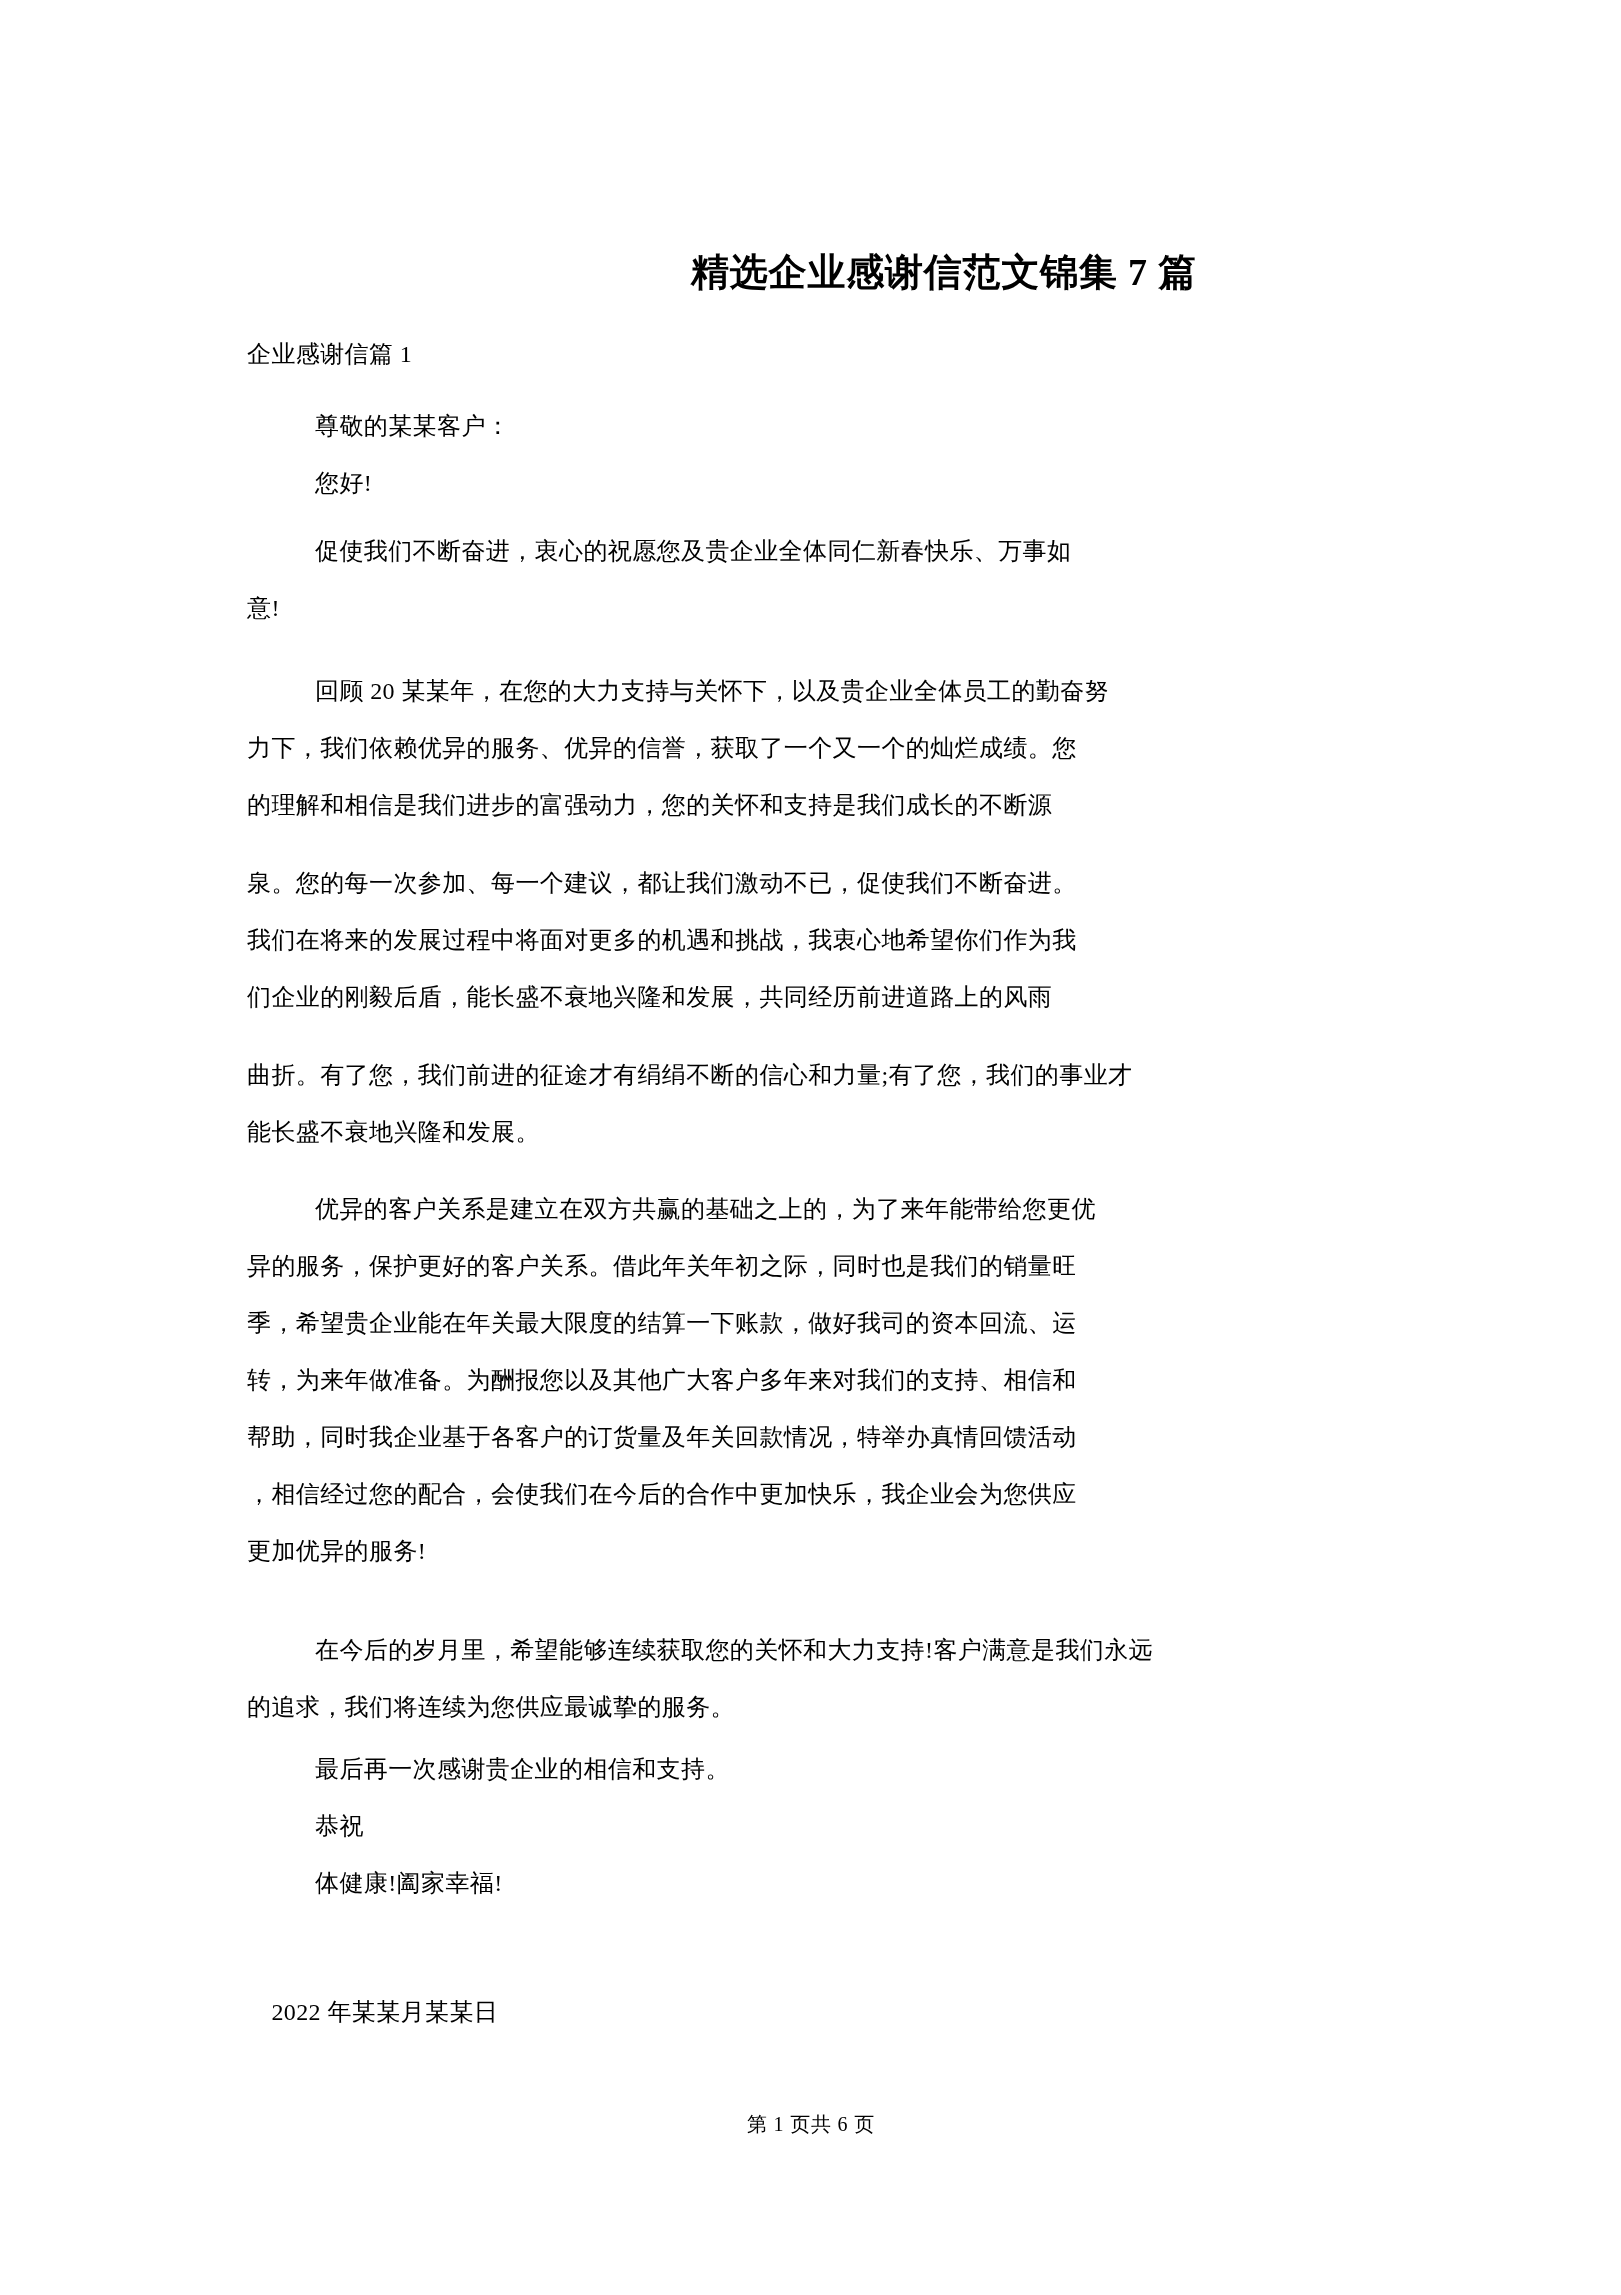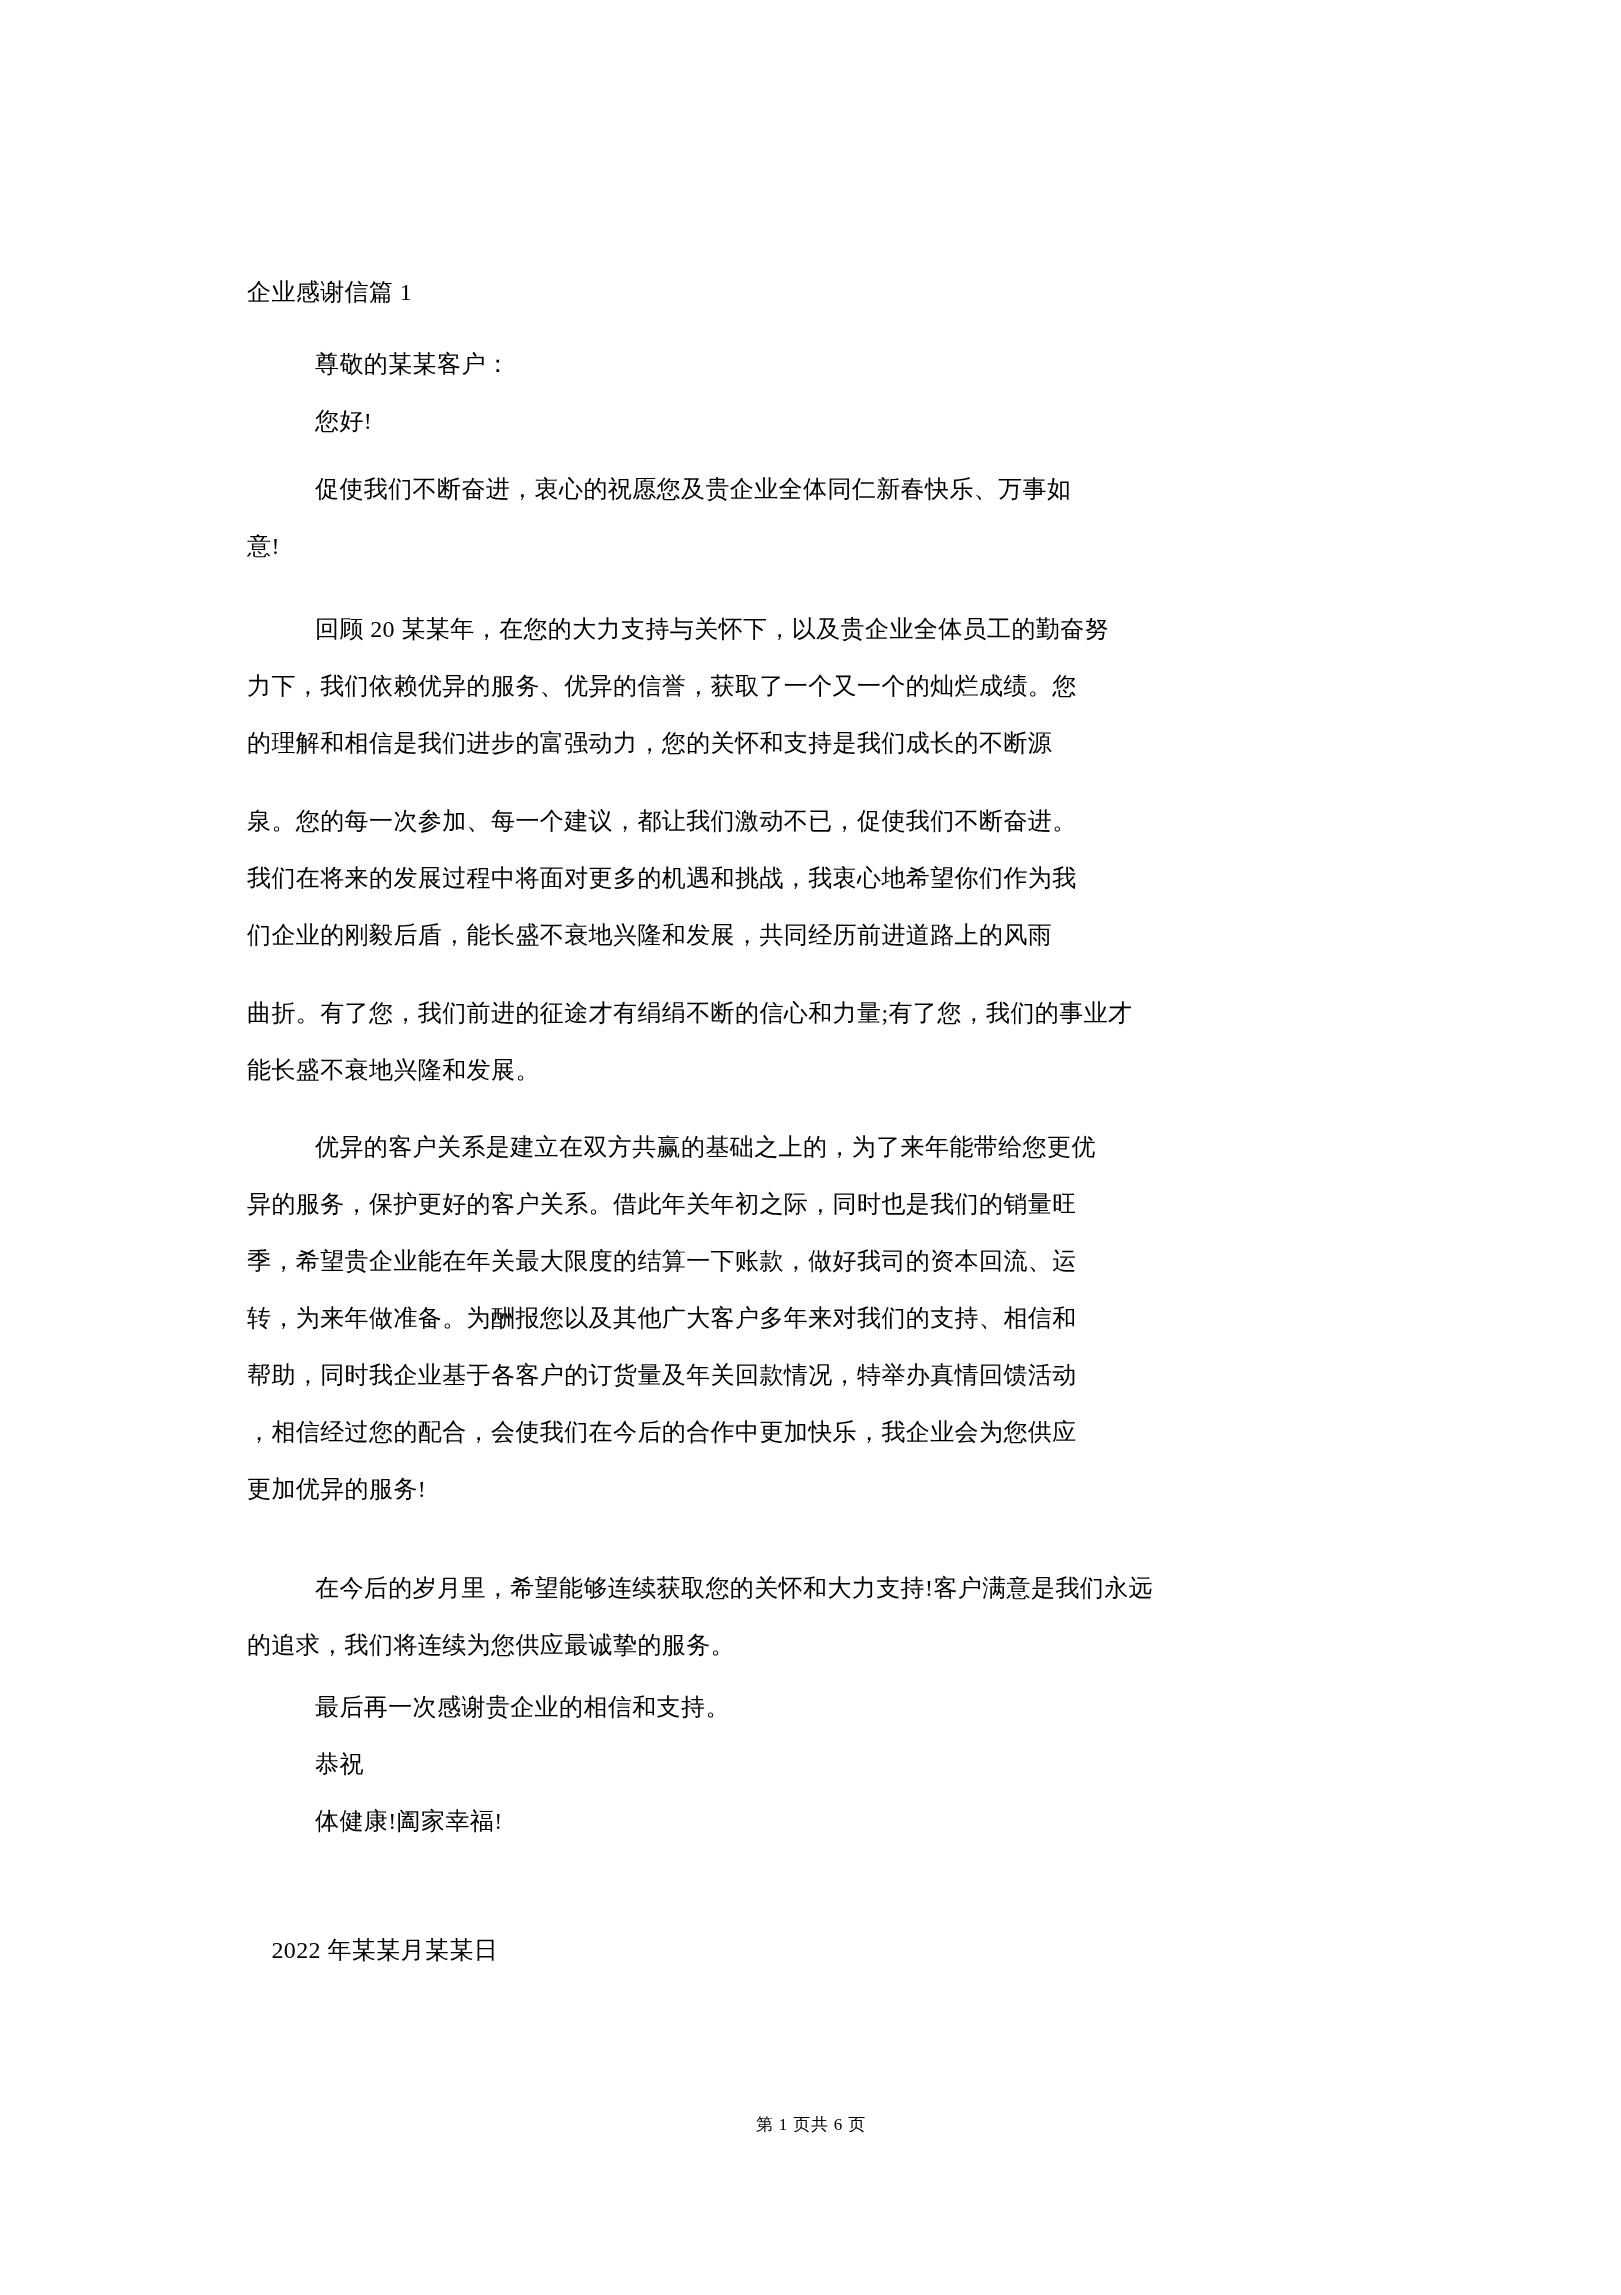--- a/index.html
+++ b/index.html
@@ -46,30 +46,31 @@
   .g28 { margin-top: 23px; }
   .g32 { margin-top: 26px; }
   .g52 { margin-top: 42px; }
   .g88 { margin-top: 72px; }
   .footer {
     position: absolute;
     top: 2096px;
     left: 0;
     width: 100%;
     text-align: center;
-    font-size: 17px;
+    font-size: 20px;
     line-height: 57px;
     letter-spacing: 0.8px;
   }
 </style>
 </head>
 <body>
 
 <div class="page">
   <div class="content">
+    <div class="title-line">精选企业感谢信范文锦集 7 篇</div>
 
     <div class="line g28">企业感谢信篇 1</div>
 
     <div class="line g18 indent">尊敬的某某客户：</div>
     <div class="line indent">您好!</div>
 
     <div class="line g14 indent">促使我们不断奋进，衷心的祝愿您及贵企业全体同仁新春快乐、万事如</div>
     <div class="line">意!</div>
 
     <div class="line g32 indent">回顾 20 某某年，在您的大力支持与关怀下，以及贵企业全体员工的勤奋努</div>

